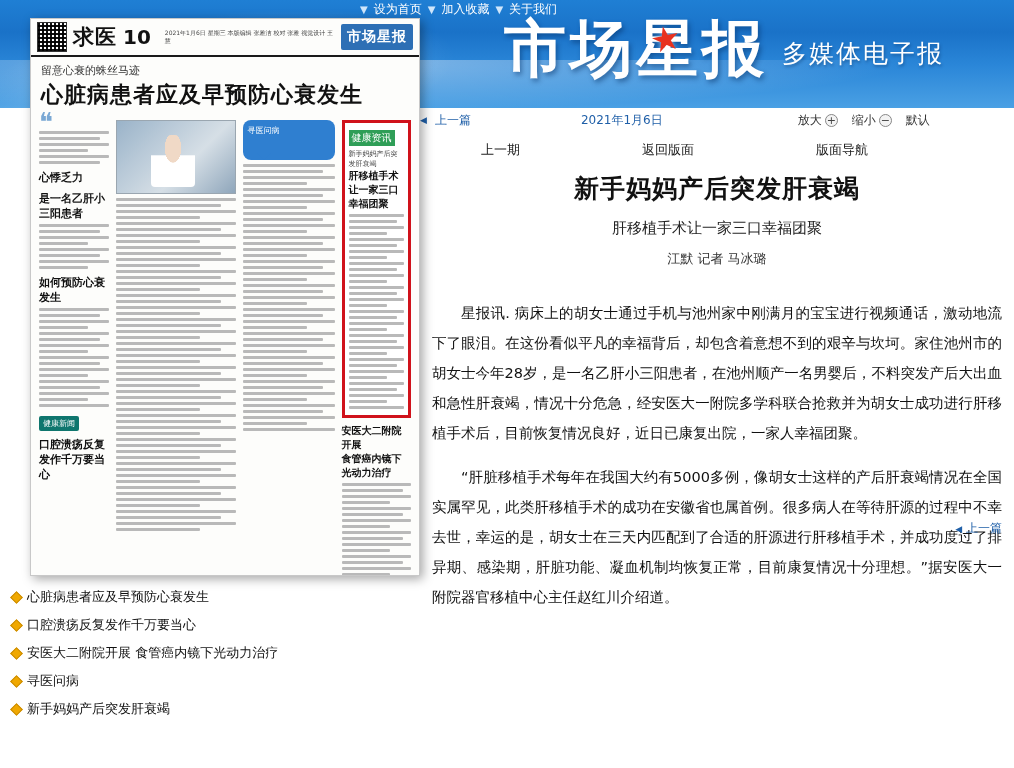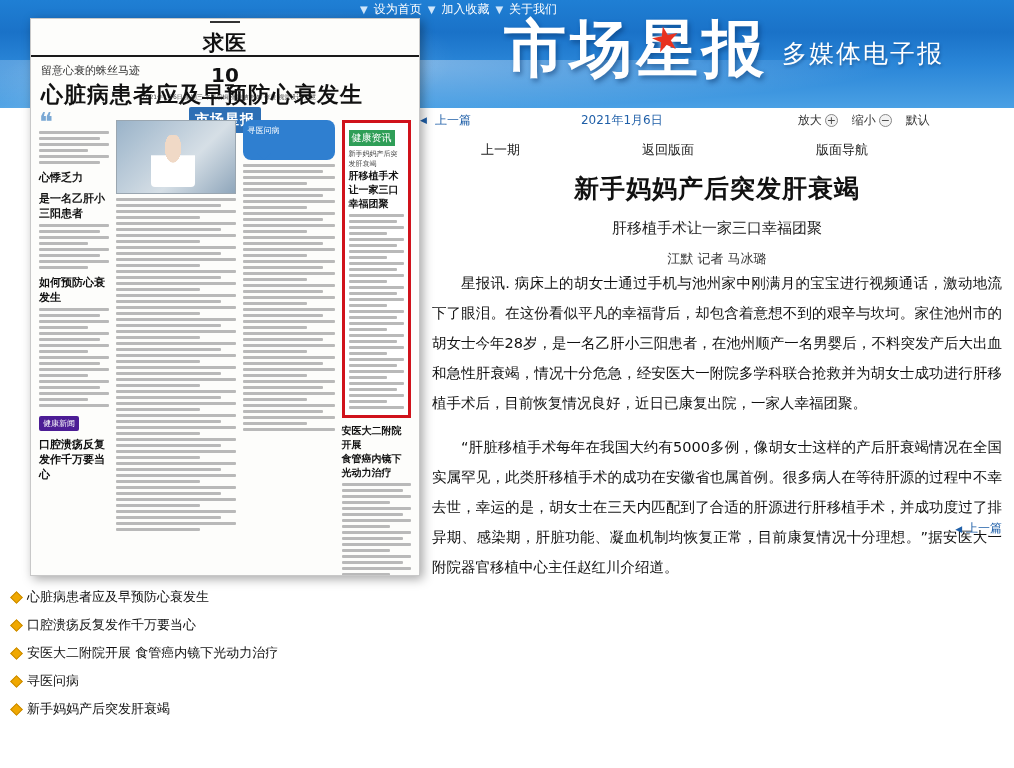--- a/index.html
+++ b/index.html
@@ -61,21 +61,21 @@
   .paper-wrap {
     position:absolute; left:30px; top:18px; width:390px; height:558px;
     background:#fdfdfb;
     border:1px solid #c8c8c8;
     box-shadow: 3px 3px 10px rgba(0,0,0,.35);
     overflow:hidden;
     z-index: 6;
   }
   .paper-head {
     height:38px; border-bottom:2px solid #1a1a1a; display:flex; align-items:center;
-    padding:2px 6px; gap:6px;flex-direction:column;
+    padding:2px 6px; gap:6px;
   }
   .qr { width:30px; height:30px; background:
       repeating-linear-gradient(0deg,#111 0 2px,#fff 2px 4px),
       repeating-linear-gradient(90deg,#111 0 2px,transparent 2px 4px);
       background-blend-mode: multiply; border:1px solid #333; }
   .paper-title-cn {
     font-family:"DejaVu Serif","Liberation Serif",serif;
     font-size:21px; font-weight:700; color:#111; letter-spacing:1px;
   }
   .paper-title-num { font-size:20px; font-weight:700; color:#111; }
@@ -94,21 +94,21 @@
   .pcol { width:92px; }
   .pcol.wide { width:120px; }
   .fakeline { height:3px; background:#b9b9b9; margin:3px 0; border-radius:1px; }
   .fakeline.s { width:70%; }
   .fakeline.m { width:88%; }
   .sub-h {
     font-family:"DejaVu Serif","Liberation Serif",serif;
     font-size:11px; font-weight:700; color:#111; margin:6px 0 3px;
   }
   .green-bar {
-    background:#4c1d95; color:#fff; font-size:8px; padding:2px 4px; display:inline-block;
+    background:#0f766e; color:#fff; font-size:8px; padding:2px 4px; display:inline-block;
     border-radius:2px; margin-top:6px;
   }
   .photo {
     width:120px; height:74px; background:linear-gradient(135deg,#9ab3c9,#d6dfe6 60%,#8fa6bb);
     border:1px solid #9aa6b0; margin:4px 0;
     position:relative;
   }
   .photo:after{
     content:""; position:absolute; left:34px; top:14px; width:44px; height:52px;
     background:radial-gradient(ellipse at 50% 25%, #f0d9c6 0 26%, rgba(240,217,198,0) 27%),
@@ -153,21 +153,21 @@
 
   .article { position:absolute; left:432px; top:172px; width:570px; }
   .art-title {
     text-align:center; font-family:"DejaVu Serif","Liberation Serif",serif;
     font-size:25px; font-weight:700; color:#111; letter-spacing:1px;
   }
   .art-sub {
     text-align:center; font-size:15px; color:#222; margin-top:14px;
   }
   .art-byline { text-align:center; font-size:13px; color:#333; margin-top:12px; }
-  .art-body { }
+  .art-body { margin-top:30px; }
   .art-p {
     font-size:14.5px; line-height:30px; color:#111; text-align:justify; text-indent:2em;
     margin:0 0 14px 0;
   }
   .art-foot {
     position:absolute; left:432px; top:520px; width:570px; text-align:right;
     font-size:12px; color:#1f5fa8;
   }
   .tri { color:#1f5fa8; font-size:9px; }
 

